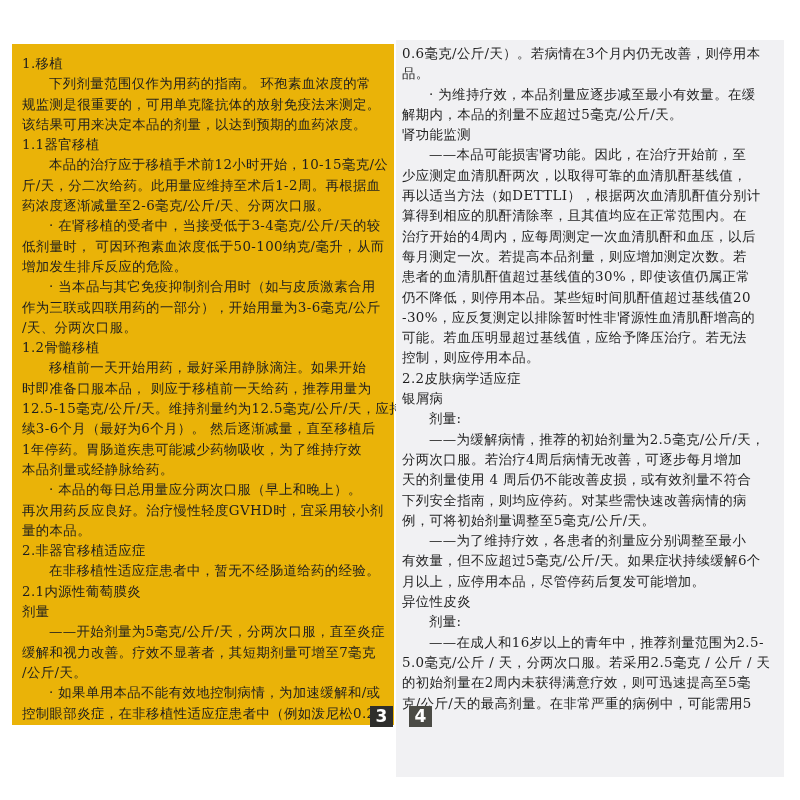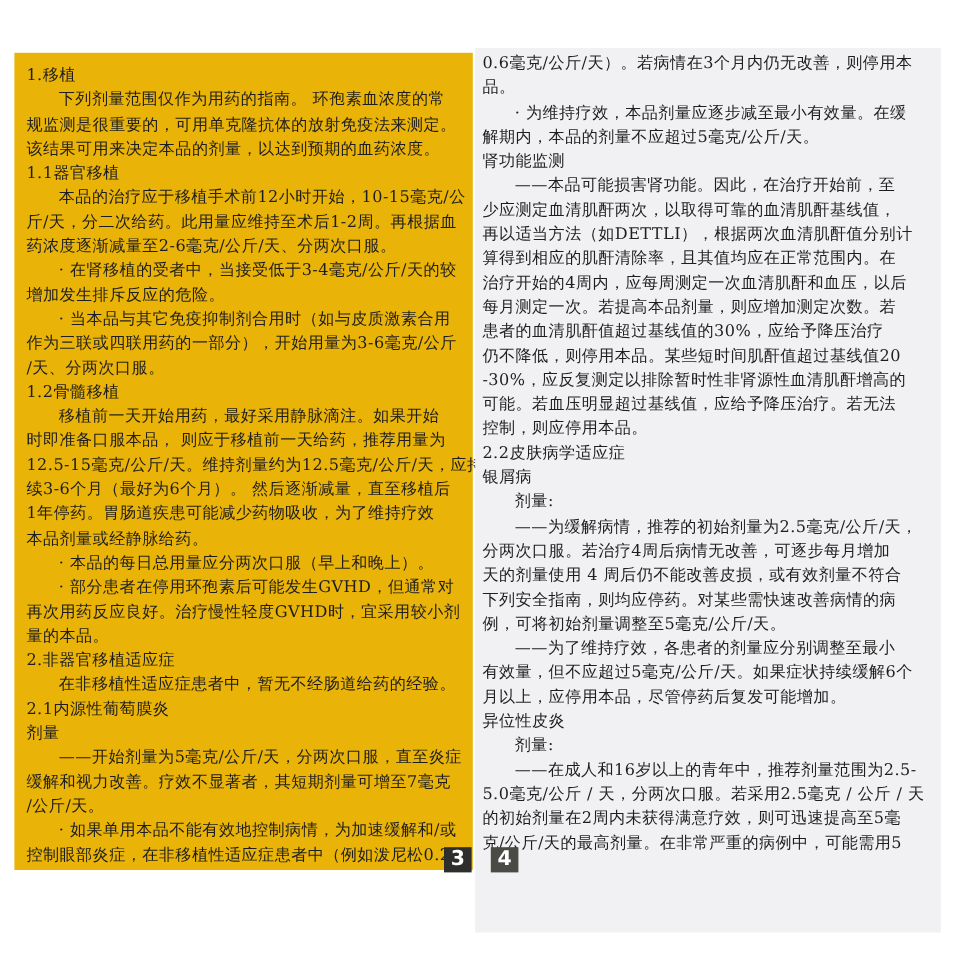--- a/index.html
+++ b/index.html
@@ -23,33 +23,33 @@
   <div id="left-lines">
       <div class="line">1.移植</div>
       <div class="line indent">下列剂量范围仅作为用药的指南。 环孢素血浓度的常</div>
       <div class="line">规监测是很重要的，可用单克隆抗体的放射免疫法来测定。</div>
       <div class="line">该结果可用来决定本品的剂量，以达到预期的血药浓度。</div>
       <div class="line">1.1器官移植</div>
       <div class="line indent">本品的治疗应于移植手术前12小时开始，10-15毫克/公</div>
       <div class="line">斤/天，分二次给药。此用量应维持至术后1-2周。再根据血</div>
       <div class="line">药浓度逐渐减量至2-6毫克/公斤/天、分两次口服。</div>
       <div class="line indent">· 在肾移植的受者中，当接受低于3-4毫克/公斤/天的较</div>
+      <div class="line">低剂量时， 可因环孢素血浓度低于50-100纳克/毫升，从而</div>
       <div class="line">增加发生排斥反应的危险。</div>
       <div class="line indent">· 当本品与其它免疫抑制剂合用时（如与皮质激素合用</div>
       <div class="line">作为三联或四联用药的一部分），开始用量为3-6毫克/公斤</div>
       <div class="line">/天、分两次口服。</div>
       <div class="line">1.2骨髓移植</div>
       <div class="line indent">移植前一天开始用药，最好采用静脉滴注。如果开始</div>
       <div class="line">时即准备口服本品， 则应于移植前一天给药，推荐用量为</div>
       <div class="line">12.5-15毫克/公斤/天。维持剂量约为12.5毫克/公斤/天，应持</div>
       <div class="line">续3-6个月（最好为6个月）。 然后逐渐减量，直至移植后</div>
       <div class="line">1年停药。胃肠道疾患可能减少药物吸收，为了维持疗效</div>
       <div class="line">本品剂量或经静脉给药。</div>
       <div class="line indent">· 本品的每日总用量应分两次口服（早上和晚上）。</div>
-      <div class="line indent">· 部分患者在停用环孢素后可能发生GVHD，但通常对</div>
       <div class="line">再次用药反应良好。治疗慢性轻度GVHD时，宜采用较小剂</div>
       <div class="line">量的本品。</div>
       <div class="line">2.非器官移植适应症</div>
       <div class="line indent">在非移植性适应症患者中，暂无不经肠道给药的经验。</div>
       <div class="line">2.1内源性葡萄膜炎</div>
       <div class="line">剂量</div>
       <div class="line indent">——开始剂量为5毫克/公斤/天，分两次口服，直至炎症</div>
       <div class="line">缓解和视力改善。疗效不显著者，其短期剂量可增至7毫克</div>
       <div class="line">/公斤/天。</div>
       <div class="line indent">· 如果单用本品不能有效地控制病情，为加速缓解和/或</div>
@@ -64,21 +64,21 @@
       <div class="line">品。</div>
       <div class="line indent">· 为维持疗效，本品剂量应逐步减至最小有效量。在缓</div>
       <div class="line">解期内，本品的剂量不应超过5毫克/公斤/天。</div>
       <div class="line">肾功能监测</div>
       <div class="line indent">——本品可能损害肾功能。因此，在治疗开始前，至</div>
       <div class="line">少应测定血清肌酐两次，以取得可靠的血清肌酐基线值，</div>
       <div class="line">再以适当方法（如DETTLI），根据两次血清肌酐值分别计</div>
       <div class="line">算得到相应的肌酐清除率，且其值均应在正常范围内。在</div>
       <div class="line">治疗开始的4周内，应每周测定一次血清肌酐和血压，以后</div>
       <div class="line">每月测定一次。若提高本品剂量，则应增加测定次数。若</div>
-      <div class="line">患者的血清肌酐值超过基线值的30%，应给予降压治疗</div>
+      <div class="line">患者的血清肌酐值超过基线值的30%，即使该值仍属正常</div>
       <div class="line">仍不降低，则停用本品。某些短时间肌酐值超过基线值20</div>
       <div class="line">-30%，应反复测定以排除暂时性非肾源性血清肌酐增高的</div>
       <div class="line">可能。若血压明显超过基线值，应给予降压治疗。若无法</div>
       <div class="line">控制，则应停用本品。</div>
       <div class="line">2.2皮肤病学适应症</div>
       <div class="line">银屑病</div>
       <div class="line indent">剂量:</div>
       <div class="line indent">——为缓解病情，推荐的初始剂量为2.5毫克/公斤/天，</div>
       <div class="line">分两次口服。若治疗4周后病情无改善，可逐步每月增加</div>
       <div class="line">天的剂量使用 4 周后仍不能改善皮损，或有效剂量不符合</div>

